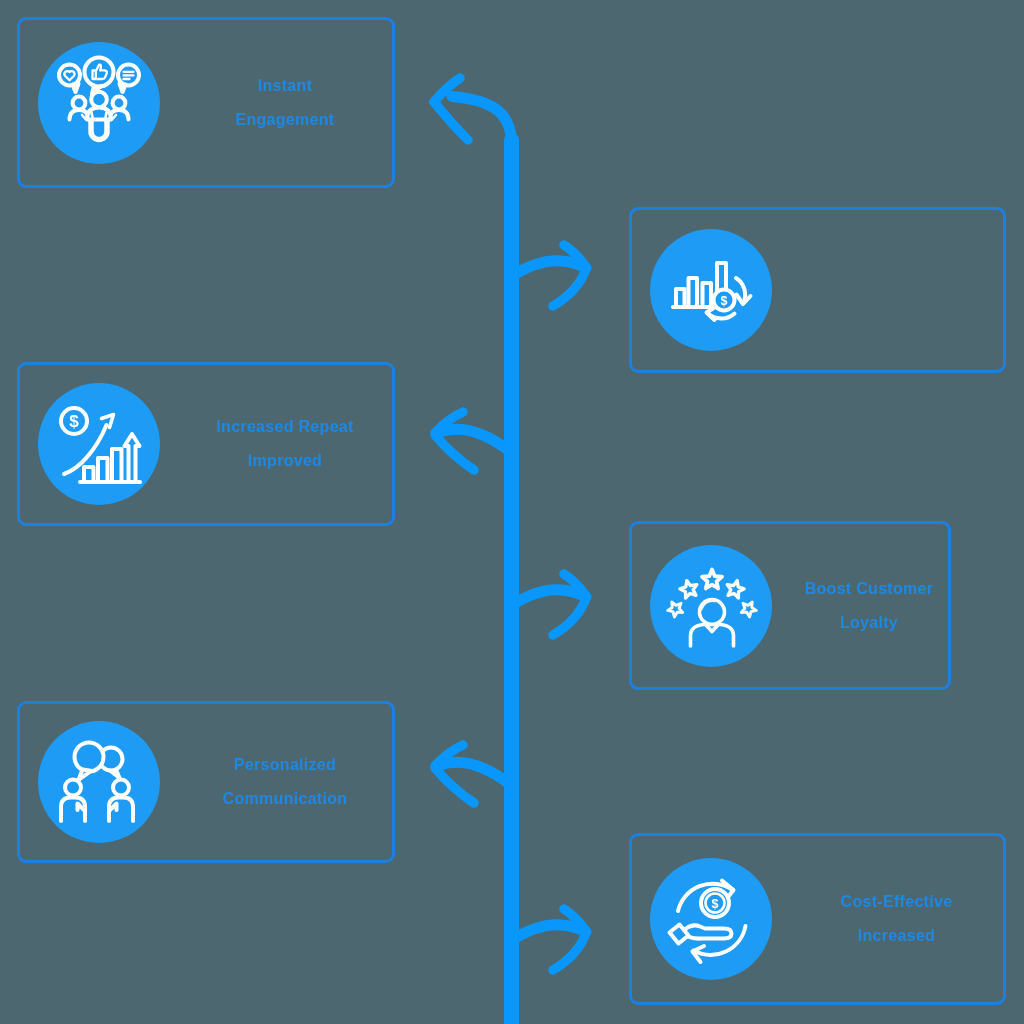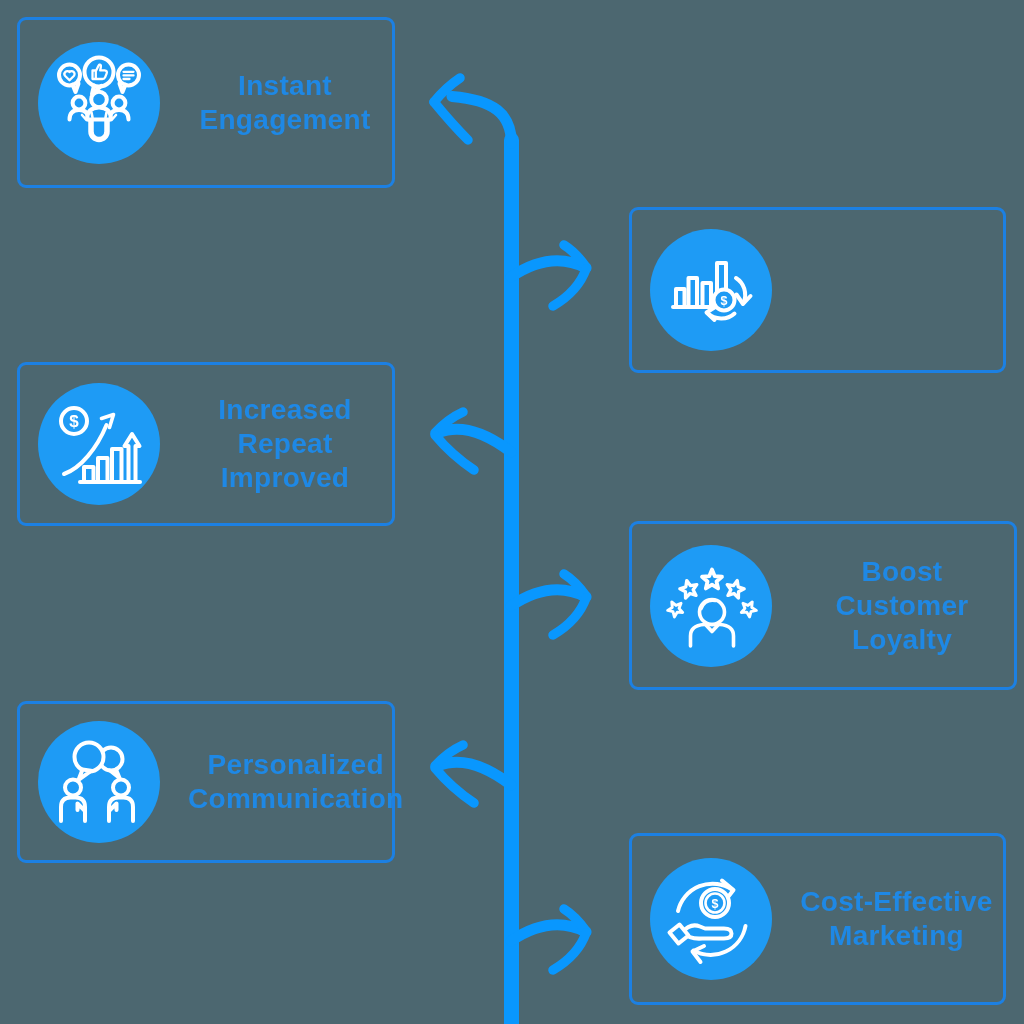--- a/index.html
+++ b/index.html
@@ -23,21 +23,21 @@
     flex:0 0 auto;margin-left:18px;
     display:flex;align-items:center;justify-content:center;
   }
   .badge svg{width:100px;height:100px;color:var(--icon-stroke,#fff);}
   .badge svg *{stroke:currentColor;}
   .badge svg .occ{fill:var(--icon-circle,#1E9BF5);}
   .badge svg text{fill:var(--icon-stroke,#fff);stroke:none;font-family:"Liberation Sans",sans-serif;font-weight:bold;text-anchor:middle;}
   .label{
     flex:1;text-align:center;
     color:var(--title-text,#1E88E5);
-    font-weight:bold;font-size:28px;line-height:34px;letter-spacing:.3px;
+    font-weight:bold;font-size:16px;line-height:34px;letter-spacing:.3px;
     white-space:pre-line;
     padding:0 10px 0 4px;
     margin-left:24px;
   }
 </style>
 </head>
 <body>
 
 <div class="canvas">
 
@@ -136,21 +136,21 @@
           <rect x="49" y="64" width="9.5" height="24"></rect>
           <rect x="63" y="55" width="9.5" height="33"></rect>
           <path d="M 79.5 88 V 52 H 75.5 L 83 40 L 90.5 52 H 86.5 V 88"></path>
         </g>
       </svg>
     </div>
     <div class="label">Increased Repeat
 Improved</div>
   </div>
 
-  <div class="card" style="left:629px;top:521px;width:388px;height:169px;">
+  <div class="card" style="left:629px;top:521px;width:322px;height:169px;">
     <div class="badge">
       <svg viewBox="0 0 100 100">
         <defs>
           <path id="star5" d="M0,-10 L2.64,-3.64 L9.51,-3.09 L4.28,1.39 L5.88,8.09 L0,4.5 L-5.88,8.09 L-4.28,1.39 L-9.51,-3.09 L-2.64,-3.64 Z"></path>
         </defs>
         <g stroke-width="3.6" fill="none" stroke-linecap="round" stroke-linejoin="round">
           <use href="#star5" transform="translate(14.5,53) scale(0.8) rotate(-28)"></use>
           <use href="#star5" transform="translate(28,33.5) scale(0.92) rotate(-14)"></use>
           <use href="#star5" transform="translate(51,24) scale(1.05)"></use>
           <use href="#star5" transform="translate(74,33.5) scale(0.92) rotate(14)"></use>
@@ -197,16 +197,16 @@
           <path d="M 43 77 L 31.5 82.5 L 39.5 93"></path>
           <circle class="occ" cx="54" cy="34" r="14"></circle>
           <circle cx="54" cy="34" r="9.5" stroke-width="2.6"></circle>
           <text x="54" y="38.5" font-size="12.5">$</text>
           <path class="occ" d="M 21 63.5 Q 29.5 53.5 39 57.5 L 44 59.5 H 63 Q 70.5 59.5 70.5 64.5 Q 70.5 69.5 63 69.5 H 41 Q 29 70.5 21 63.5 Z"></path>
           <path class="occ" d="M 8.5 63.5 L 18.5 55.5 L 27.5 66.5 L 17.5 74.5 Z"></path>
         </g>
       </svg>
     </div>
     <div class="label">Cost-Effective
-Marketing</div>
+Increased</div>
   </div>
 
 </div>
 
 </body></html>

